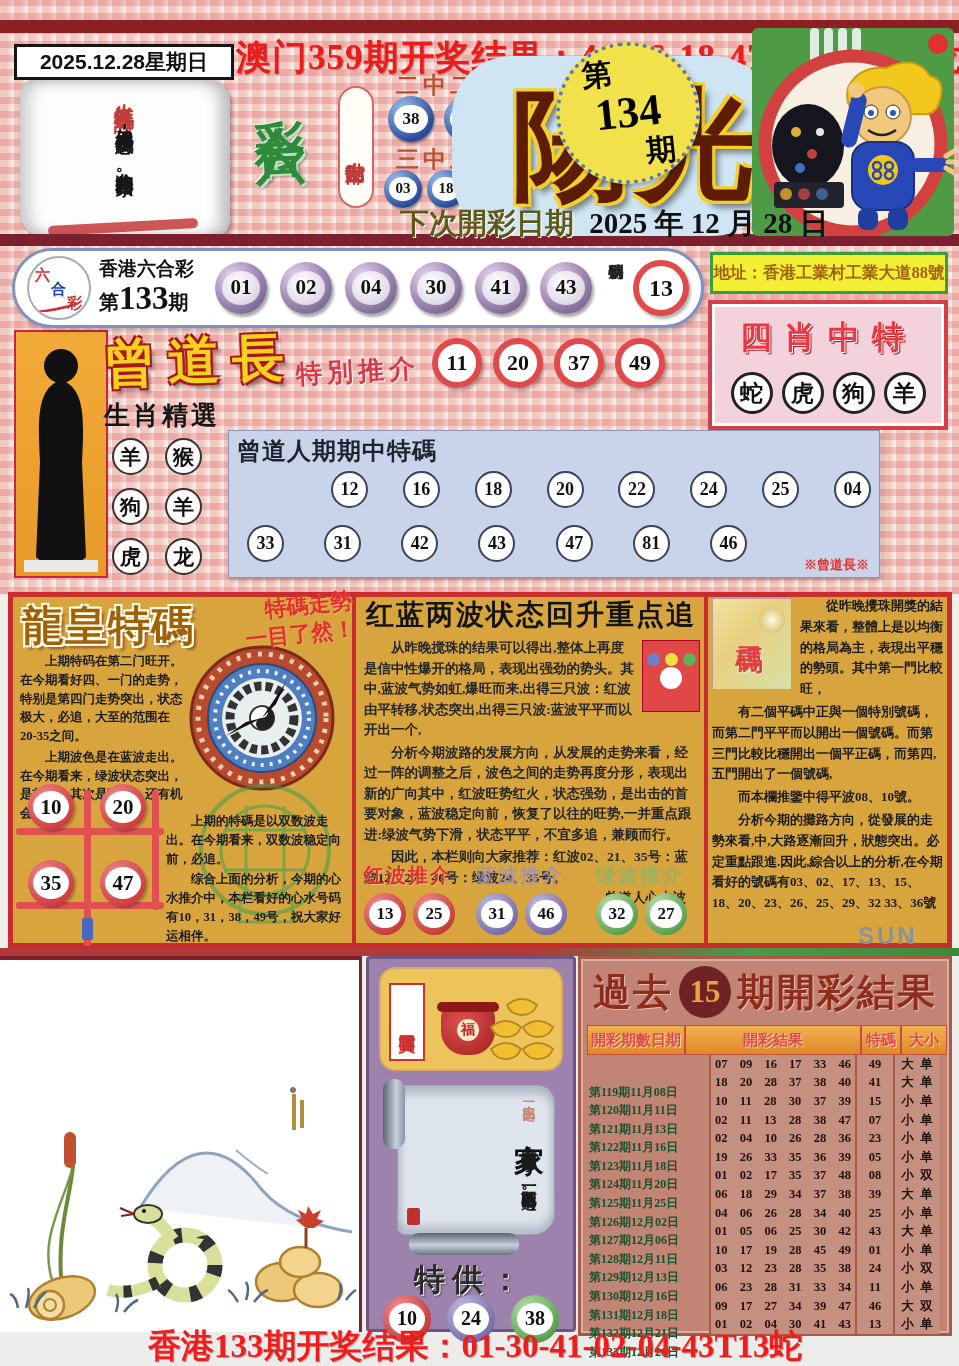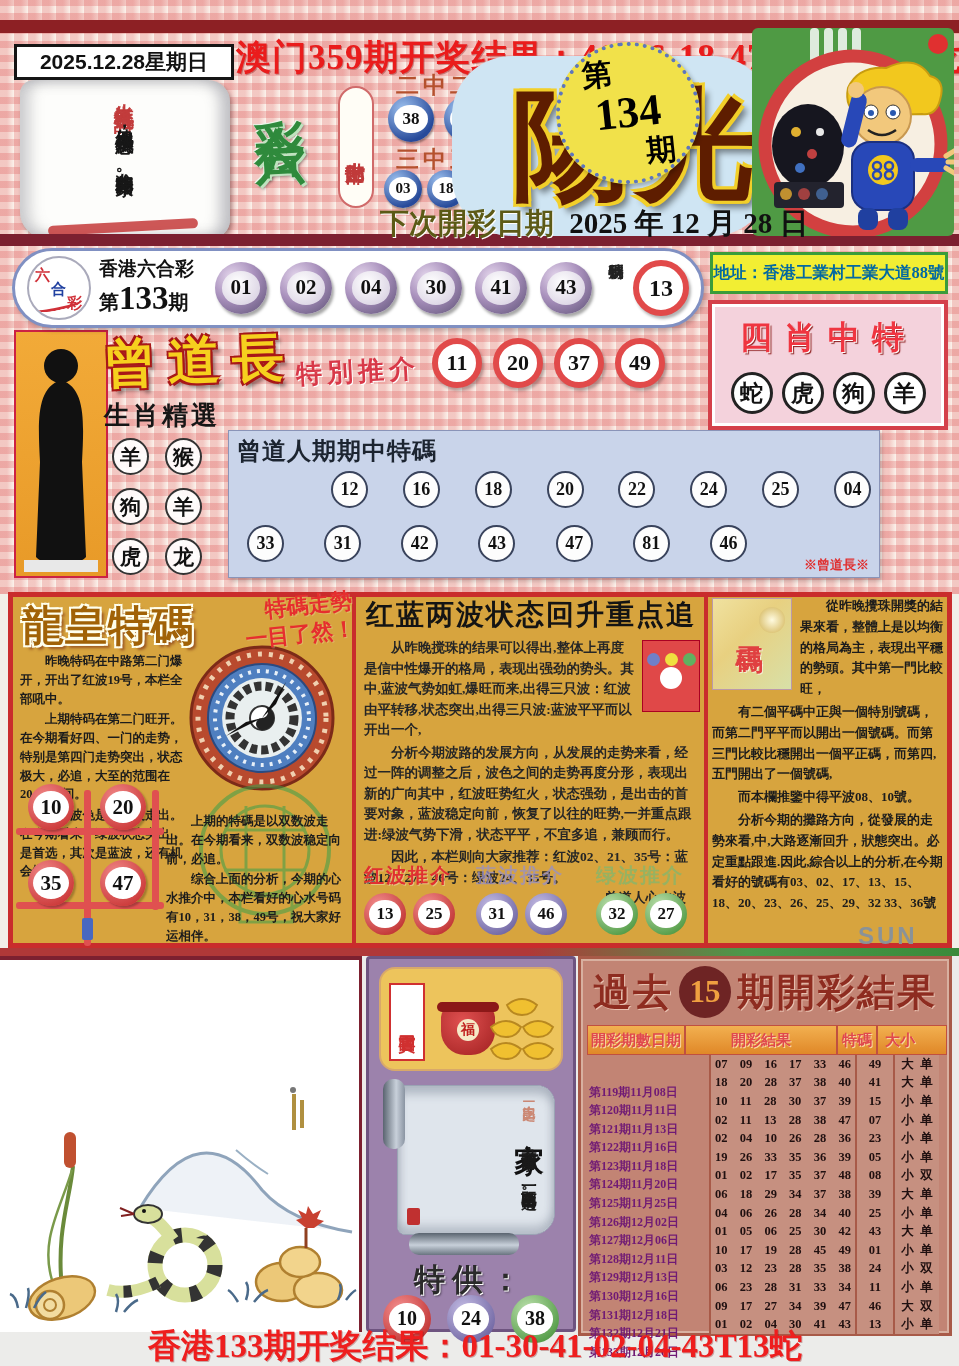--- a/index.html
+++ b/index.html
@@ -42,41 +42,41 @@
     box-shadow:2px 3px 4px rgba(0,0,0,.25);}
   .issue-circle .pre{font-size:30px;font-weight:700;align-self:flex-start;margin-left:26px;}
   .issue-circle .num{font-size:44px;font-weight:700;line-height:.9;}
   .issue-circle .suf{font-size:30px;font-weight:700;align-self:flex-end;margin-right:24px;}
   .title-blob{left:452px;top:56px;width:320px;height:180px;background:#cfe5f3;border-radius:60px;z-index:2;
     display:flex;align-items:center;justify-content:flex-end;padding-right:12px;}
   .title-blob .t{font-size:120px;font-weight:700;color:#5e1d00;letter-spacing:4px;line-height:1;
     text-shadow:-3px -3px 0 #f2cf2a,3px -3px 0 #f2cf2a,-3px 3px 0 #f2cf2a,3px 3px 0 #f2cf2a,6px 7px 6px rgba(0,0,0,.45);}
   .mascot{left:752px;top:28px;width:202px;height:208px;z-index:2;}
   .next-draw{left:380px;top:204px;font-size:29px;font-weight:700;white-space:nowrap;z-index:4;}
-  .next-draw .lab{color:#5c5a16;text-shadow:1px 1px 0 #fff;}
+  .next-draw .lab{color:#5c5a16;text-shadow:1px 1px 0 #fff;margin-left:20px;}
   .next-draw .dt{color:#111;margin-left:8px;}
   .divider{left:0;top:234px;width:959px;height:12px;background:#7c2030;}
   
   .hk-bar{left:12px;top:248px;width:692px;height:80px;background:#fff;border:3px solid #8090c2;border-radius:42px;
     display:flex;align-items:center;padding:0 12px;gap:8px;z-index:2;box-shadow:2px 3px 4px rgba(0,0,0,.2);}
   .hk-logo{width:64px;height:64px;border-radius:50%;border:2px solid #aab;position:relative;background:#fff;flex:0 0 auto;overflow:hidden;}
   .hk-logo span{position:absolute;font-weight:700;font-size:15px;}
   .hk-logo .c1{left:6px;top:8px;color:#d03038;}
   .hk-logo .c2{left:22px;top:22px;color:#2040a0;}
   .hk-logo .c3{left:38px;top:36px;color:#d03038;}
   .hk-logo .sw{position:absolute;left:6px;bottom:8px;width:48px;height:10px;border-bottom:3px solid #d03038;border-radius:50%;transform:rotate(-12deg);}
   .hk-name{width:108px;flex:0 0 auto;line-height:1.1;}
   .hk-name .n1{font-size:19px;font-weight:700;color:#111;}
   .hk-name .n2{font-size:20px;font-weight:700;color:#111;}
   .hk-name .n2 b{font-size:33px;}
   .hk-balls{display:flex;gap:13px;flex:0 0 auto;}
   .special-label{font-size:15px;font-weight:700;color:#222;height:72px;margin-left:6px;letter-spacing:0;}
   
   .addr-strip{left:710px;top:252px;width:238px;height:42px;background:#f2ee33;border:3px solid #3a9c3a;
-    display:flex;align-items:center;justify-content:center;font-size:16.5px;font-weight:700;color:#0369a1;z-index:3;}
+    display:flex;align-items:center;justify-content:center;font-size:16.5px;font-weight:700;color:#a16207;z-index:3;}
   .four-box{left:708px;top:300px;width:240px;height:130px;background:#f4d2dc;border:4px solid #d4404a;
     box-shadow:inset 0 0 0 3px #fff;display:flex;flex-direction:column;align-items:center;z-index:3;}
   .four-title{margin-top:12px;font-size:32px;font-weight:700;color:#ef3540;letter-spacing:12px;
     text-shadow:1px 1px 0 #fff,2px 2px 1px #8c1c1c;}
   .four-circles{margin-top:12px;display:flex;gap:9px;}
   .zcircle{width:42px;height:42px;border:3px solid #222;border-radius:50%;background:#fff;
     display:flex;align-items:center;justify-content:center;font-size:23px;font-weight:700;color:#111;}
   
   .master-photo{left:14px;top:330px;width:94px;height:248px;background:linear-gradient(#f2aa38,#e89a28);border:2px solid #c24;}
   .master-name{left:104px;top:326px;font-size:52px;font-weight:700;color:#f6d01e;letter-spacing:12px;white-space:nowrap;
@@ -179,24 +179,24 @@
   .history{left:578px;top:956px;width:374px;height:380px;background:#c28474;border:3px solid #a85a48;box-shadow:inset 0 0 0 2px #d8b0a0;}
   .h-title{position:absolute;left:0;top:4px;width:100%;height:58px;display:flex;align-items:center;justify-content:center;gap:6px;
     color:#8e2c20;font-weight:700;}
   .h-title .tp,.h-title .ts2{font-size:38px;letter-spacing:2px;text-shadow:1px 1px 0 #e8c0b0;}
   .h-title .circ{width:52px;height:52px;border-radius:50%;background:#6e2424;display:flex;align-items:center;justify-content:center;
     color:#f0a040;font-size:31px;font-weight:700;}
   .h-header{position:absolute;left:6px;top:66px;width:360px;height:30px;display:flex;
     background:linear-gradient(#f2b050,#e08828);border:1px solid #c05040;}
   .h-header div{display:flex;align-items:center;justify-content:center;font-size:15px;font-weight:700;color:#e0484e;
     text-shadow:1px 1px 0 #f8d8a0;border-right:2px solid #c05040;}
-  .hh-date{width:98px;} .hh-res{width:152px;text-align:center;} .hh-sp{width:40px;} .hh-bs{width:44px;border-right:none!important;}
+  .hh-date{width:98px;} .hh-res{width:176px;text-align:center;} .hh-sp{width:40px;} .hh-bs{width:44px;border-right:none!important;}
   .h-rows{position:absolute;left:6px;top:96px;width:360px;}
   .h-row{display:flex;height:18.6px;align-items:stretch;}
-  .hc-date{width:122px;background:#e2e5ee;color:#701a75;font-size:12px;font-weight:700;display:flex;align-items:center;padding-left:2px;letter-spacing:0;margin-top:37px;}
+  .hc-date{width:122px;background:#e2e5ee;color:#14532d;font-size:12px;font-weight:700;display:flex;align-items:center;padding-left:2px;letter-spacing:0;margin-top:37px;}
   .hc-nums{width:146px;background:#c69080;display:flex;align-items:center;justify-content:space-between;padding:0 4px;
     font-size:12.5px;font-weight:700;color:#201010;border-left:2px solid #a85a48;}
   .hc-sp{width:38px;background:#c69080;display:flex;align-items:center;justify-content:center;font-size:12.5px;font-weight:700;color:#201010;border-left:2px solid #a85a48;}
   .hc-bs{width:46px;background:#c69080;display:flex;align-items:center;justify-content:space-evenly;font-size:12.5px;font-weight:700;color:#201010;border-left:2px solid #a85a48;}
   .bottom-banner{left:148px;top:1324px;font-size:33px;font-weight:700;color:#ee1e1e;white-space:nowrap;z-index:5;
     text-shadow:1px 1px 0 rgba(120,0,0,.3);}
   
   .ball{position:relative;display:inline-flex;align-items:center;justify-content:center;border-radius:50%;font-weight:700;color:#111;flex:0 0 auto;}
   .ball i{font-style:normal;display:flex;align-items:center;justify-content:center;border-radius:50%;width:100%;height:100%;}
   .ball-purple{width:52px;height:52px;background:radial-gradient(circle at 32% 28%,#e4d6ec,#a890bc 45%,#5c5074);box-shadow:2px 3px 3px rgba(0,0,0,.35);}
@@ -492,21 +492,20 @@
   <div class="abs seal" data-interactable="false">
     <svg width="142" height="150" viewBox="0 0 142 150">
       <circle cx="71" cy="70" r="64" fill="none" stroke="#3aa04a" stroke-width="4"></circle>
       <circle cx="71" cy="70" r="44" fill="none" stroke="#3aa04a" stroke-width="3"></circle>
       <path d="M30 50 h82 M30 90 h82 M52 26 v88 M90 26 v88" stroke="#3aa04a" stroke-width="3" fill="none"></path>
       <rect x="46" y="116" width="52" height="26" fill="none" stroke="#3aa04a" stroke-width="3"></rect>
     </svg>
   </div>
 
   <div class="abs dragon-paras" id="dragon-paras" data-interactable="false">
-      <p data-interactable="false">昨晚特码在中路第二门爆开，开出了红波19号，本栏全部吼中。</p>
       <p data-interactable="false">上期特码在第二门旺开。在今期看好四、一门的走势，特别是第四门走势突出，状态极大，必追，大至的范围在20-35之间。</p>
       <p data-interactable="false">上期波色是在蓝波走出。在今期看来，绿波状态突出，是首选，其次是蓝波，还有机会爆开。</p>
     </div>
   <div class="abs dragon-notes" id="dragon-notes" data-interactable="false">
       <p data-interactable="false">上期的特碼是以双数波走出。在今期看来，双数波稳定向前，必追。</p>
       <p data-interactable="false">综合上面的分析，今期的心水推介中，本栏看好的心水号码有10，31，38，49号，祝大家好运相伴。</p>
     </div>
 
   <div class="abs grid-box" data-interactable="false">
     <div class="gl glh1" data-interactable="false"></div>

